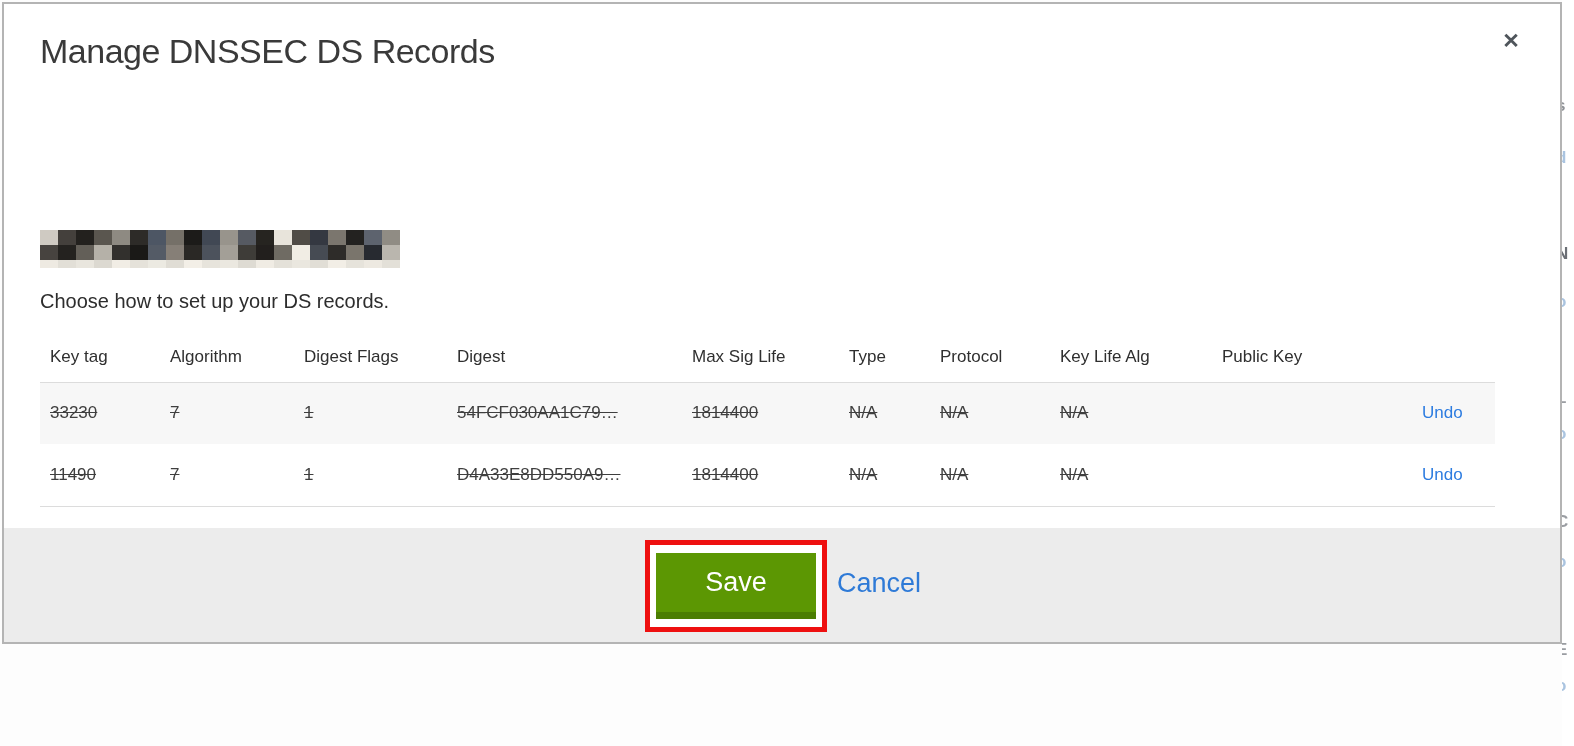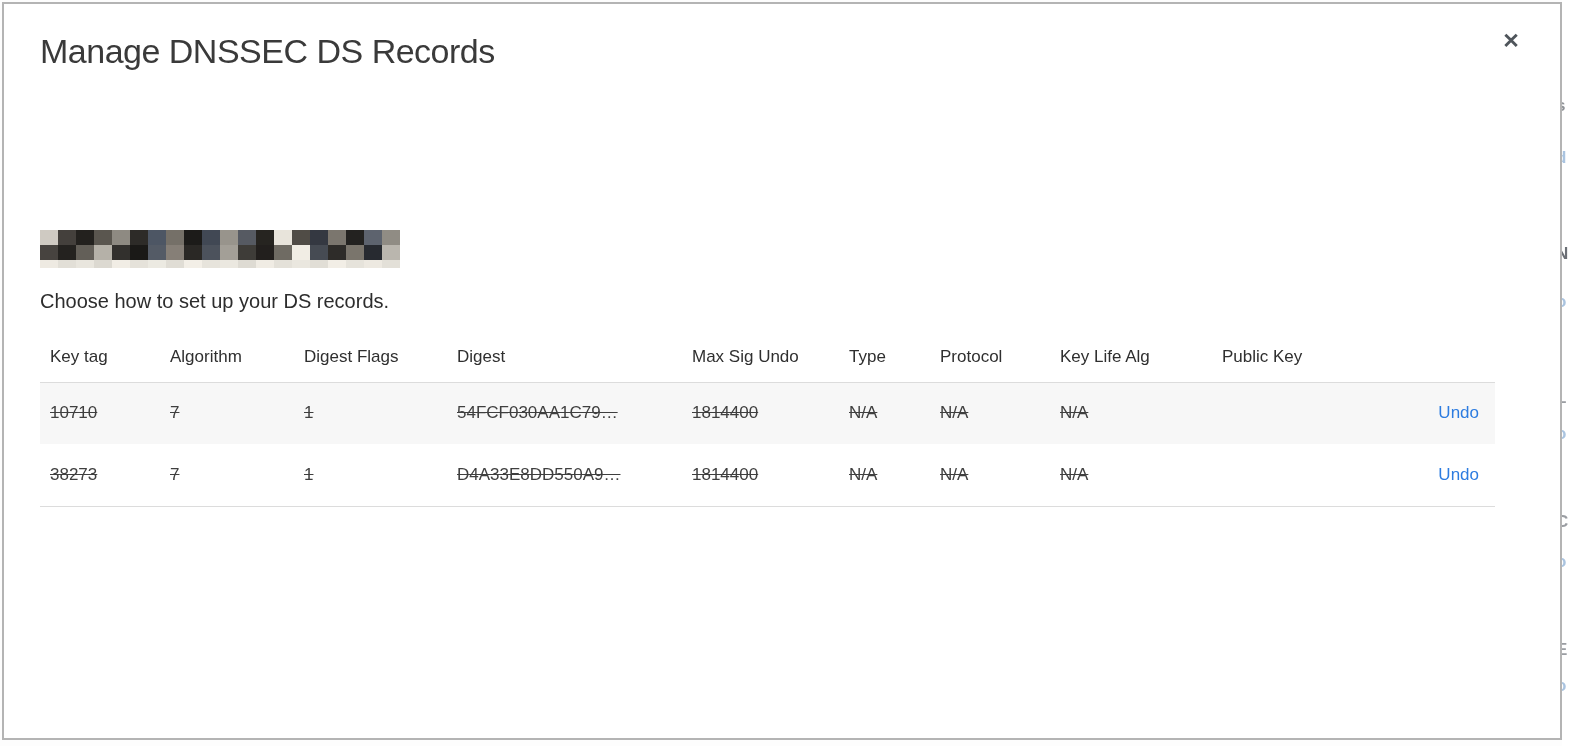--- a/index.html
+++ b/index.html
@@ -6,21 +6,21 @@
   html,body { width:1574px; height:746px; background:#ffffff; overflow:hidden;
               font-family:"Liberation Sans", sans-serif; }
   .stage { position:relative; width:1574px; height:746px; background:#fdfdfd; }
 
   
   .edge-strip { position:absolute; top:0; right:0; width:12px; height:746px;
                 background:#ffffff; overflow:hidden; }
   .frag { position:absolute; left:-6px; font-size:17px; font-weight:bold; }
 
   
-  .modal { position:absolute; left:2px; top:2px; width:1560px; height:738px;
+  .modal { position:absolute; left:2px; top:2px; width:1560px; height:642px;
            background:#ffffff; border:2px solid #b4b4b4;padding-left:44px; }
 
   .modal-title { position:absolute; left:36px; top:28px; font-size:34px;
                  font-weight:400; color:#3a3a3a; letter-spacing:-0.5px; }
 
   .close-btn { position:absolute; top:24px; right:36px; width:26px; height:26px;
                background:none; border:none; font-size:21px; font-weight:bold;
                color:#4f555b; cursor:pointer; line-height:26px; text-align:center; }
 
   
@@ -43,21 +43,21 @@
   table.records td { vertical-align:middle; color:#3f3f3f; }
   th:nth-child(1), td:nth-child(1) { width:130px; padding-left:10px; }
   th:nth-child(2), td:nth-child(2) { width:134px; }
   th:nth-child(3), td:nth-child(3) { width:153px; }
   th:nth-child(4), td:nth-child(4) { width:235px; }
   th:nth-child(5), td:nth-child(5) { width:157px; }
   th:nth-child(6), td:nth-child(6) { width:91px; }
   th:nth-child(7), td:nth-child(7) { width:120px; }
   th:nth-child(8), td:nth-child(8) { width:162px; }
   th:nth-child(9), td:nth-child(9) { width:200px; }
-  th:nth-child(10), td:nth-child(10){ width:73px; text-align:right; padding-right:16px; }
+  th:nth-child(10), td:nth-child(10){ width:73px; padding-right:16px; }
   .strike { text-decoration:line-through; }
   a.undo { color:#2d7ce0; text-decoration:none; cursor:pointer; font-size:17px; }
 
   .add-btn { position:absolute; left:36px; top:512px; height:40px; padding:0 26px;
              background:#ffffff; border:2px solid #6ba21e; color:#6ba21e;
              font-size:18px; cursor:pointer; font-family:"Liberation Sans",sans-serif; }
 
   
   .footer { position:absolute; left:0; right:0; bottom:0; height:114px;
             background:#ececec; }
@@ -165,52 +165,58 @@
 
     <p class="instruction">Choose how to set up your DS records.</p>
 
     <table class="records">
       <thead>
         <tr>
             <th>Key tag</th>
             <th>Algorithm</th>
             <th>Digest Flags</th>
             <th>Digest</th>
-            <th>Max Sig Undo</th>
+            <th>Max Sig Life</th>
             <th>Type</th>
             <th>Protocol</th>
             <th>Key Life Alg</th>
             <th>Public Key</th>
             <th></th>
           </tr>
       </thead>
       <tbody>
           <tr>
-            <td><span class="strike">10710</span></td>
+            <td><span class="strike">33230</span></td>
             <td><span class="strike">7</span></td>
             <td><span class="strike">1</span></td>
             <td><span class="strike">54FCF030AA1C79…</span></td>
             <td><span class="strike">1814400</span></td>
             <td><span class="strike">N/A</span></td>
             <td><span class="strike">N/A</span></td>
             <td><span class="strike">N/A</span></td>
             <td><span></span></td>
             <td><a class="undo">Undo</a></td>
           </tr>
           <tr>
-            <td><span class="strike">38273</span></td>
+            <td><span class="strike">11490</span></td>
             <td><span class="strike">7</span></td>
             <td><span class="strike">1</span></td>
             <td><span class="strike">D4A33E8DD550A9…</span></td>
             <td><span class="strike">1814400</span></td>
             <td><span class="strike">N/A</span></td>
             <td><span class="strike">N/A</span></td>
             <td><span class="strike">N/A</span></td>
             <td><span></span></td>
             <td><a class="undo">Undo</a></td>
           </tr>
         </tbody>
     </table>
 
 
+    <div class="footer">
+      <div class="red-box">
+        <button class="save-btn">Save</button>
+      </div>
+      <a class="cancel-link">Cancel</a>
+    </div>
 
   </div>
 </div>
 
 </body></html>

